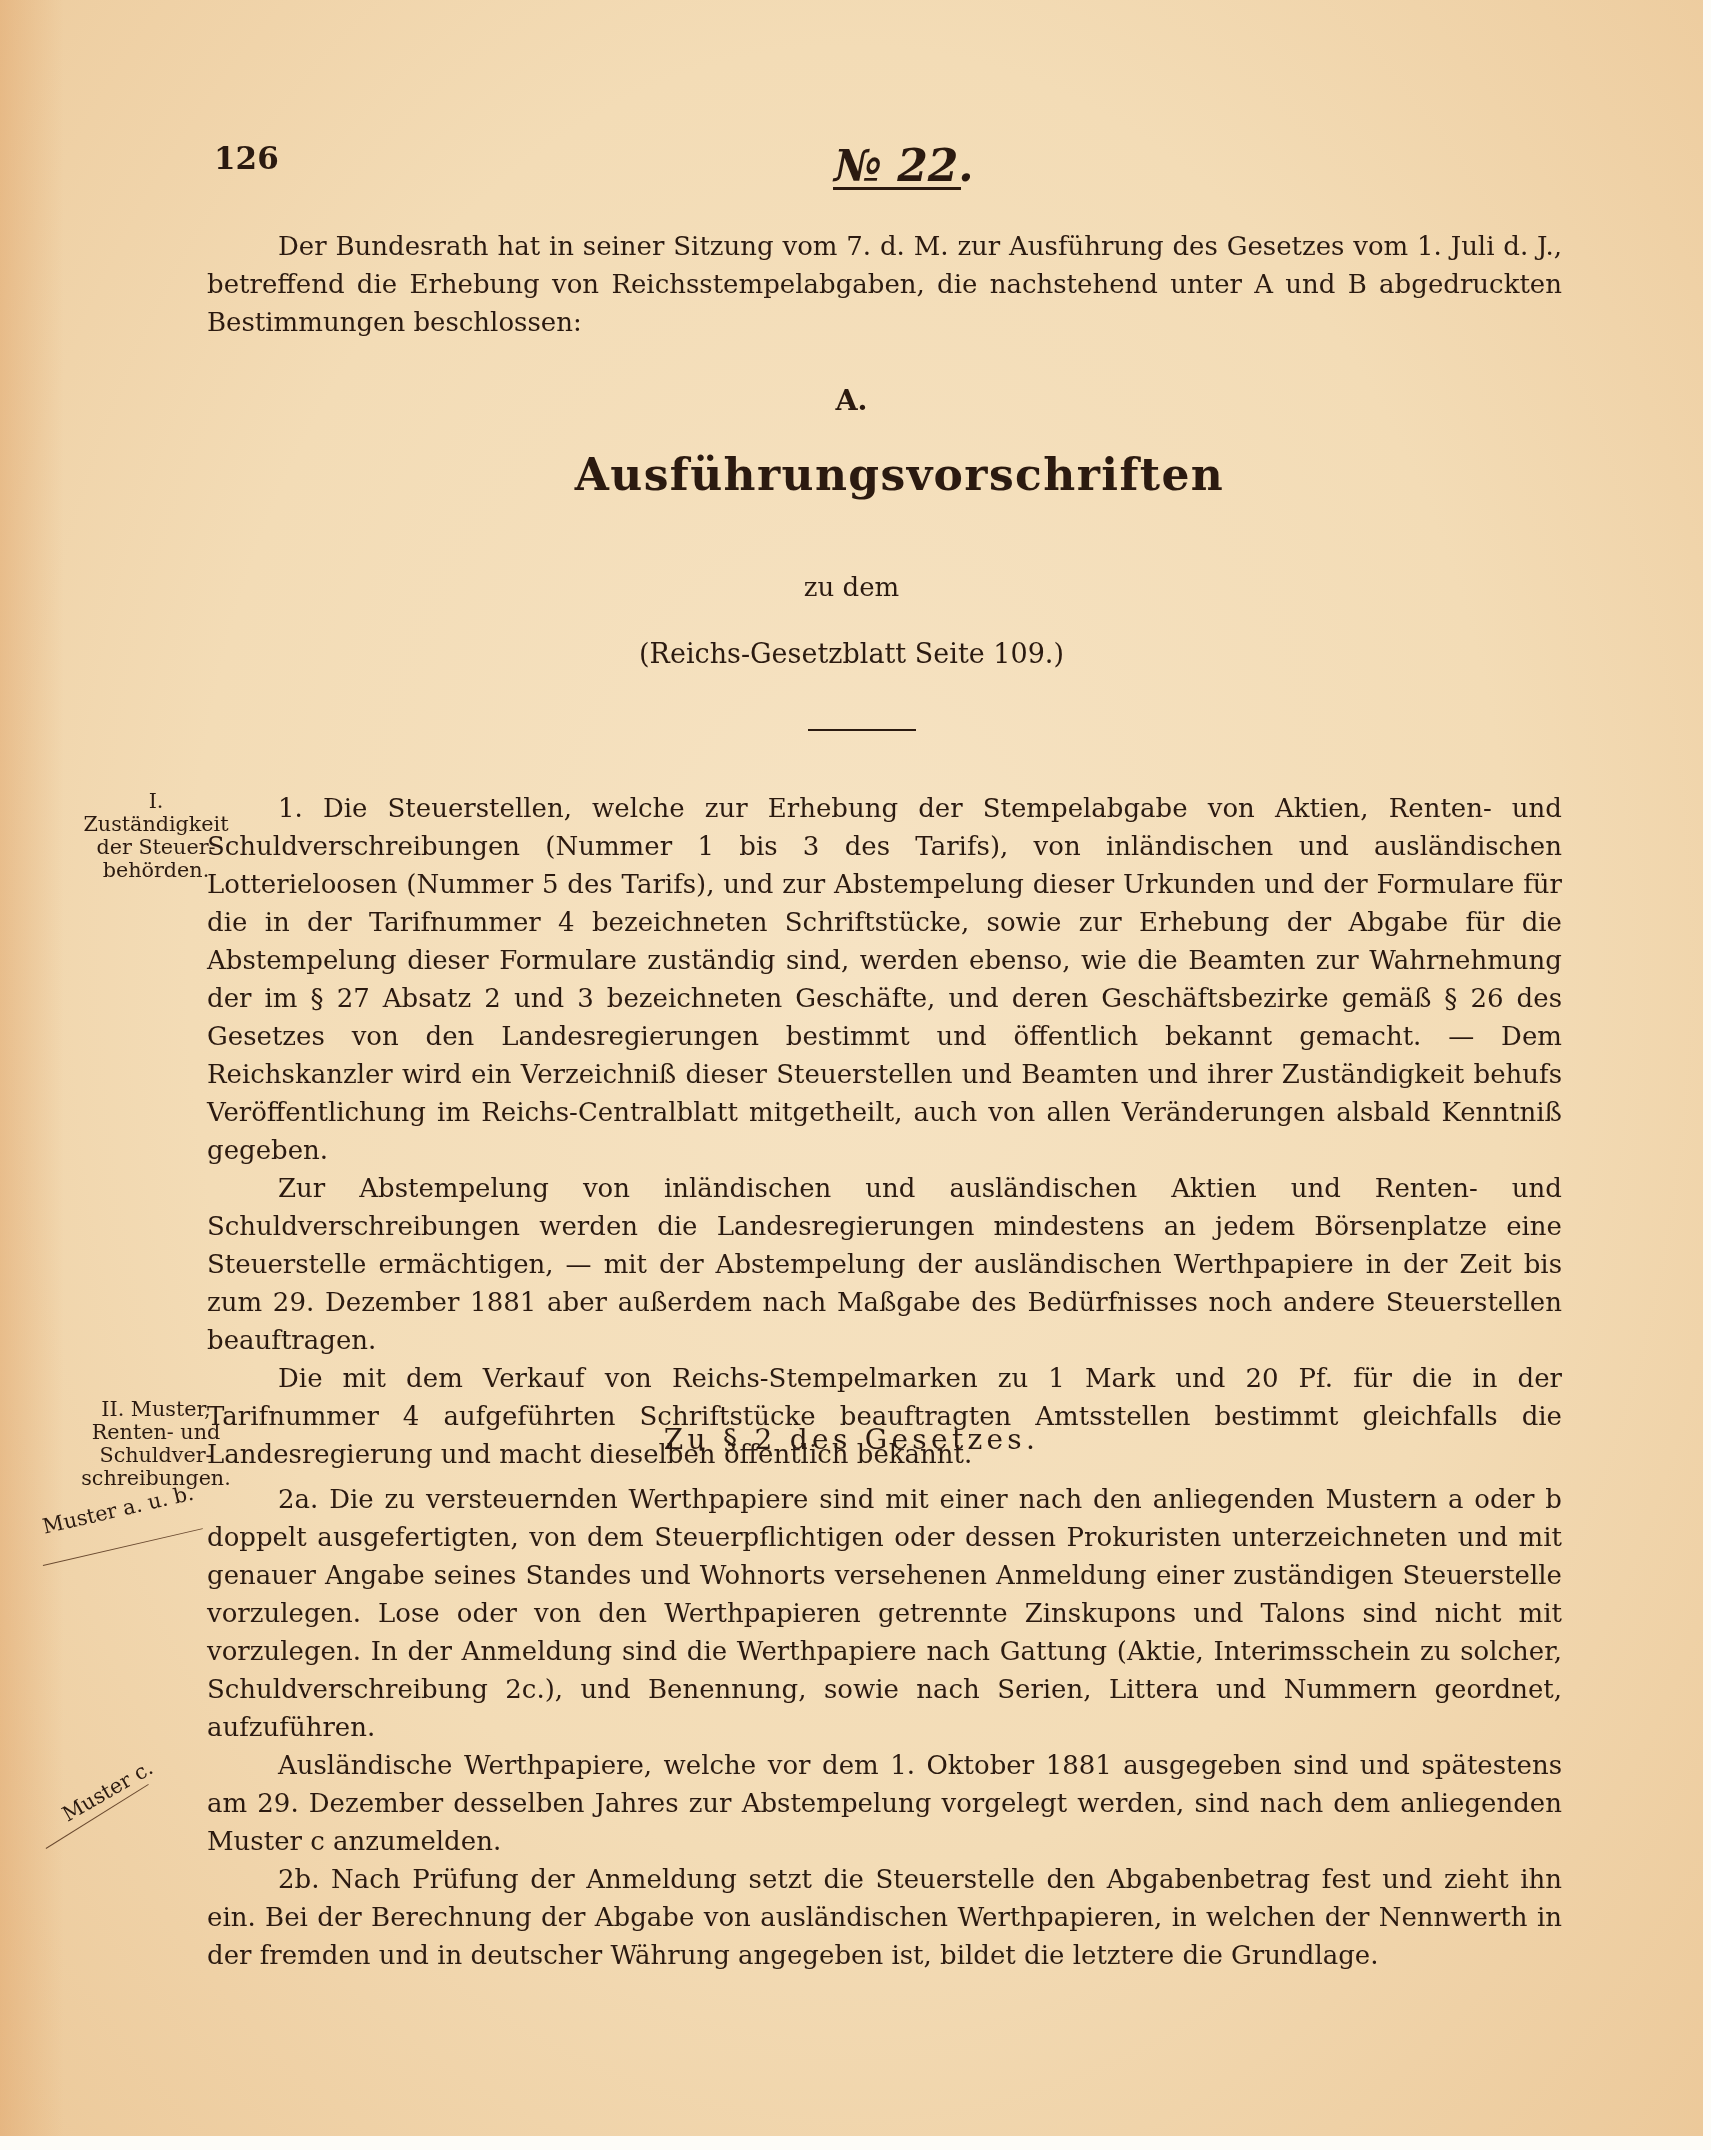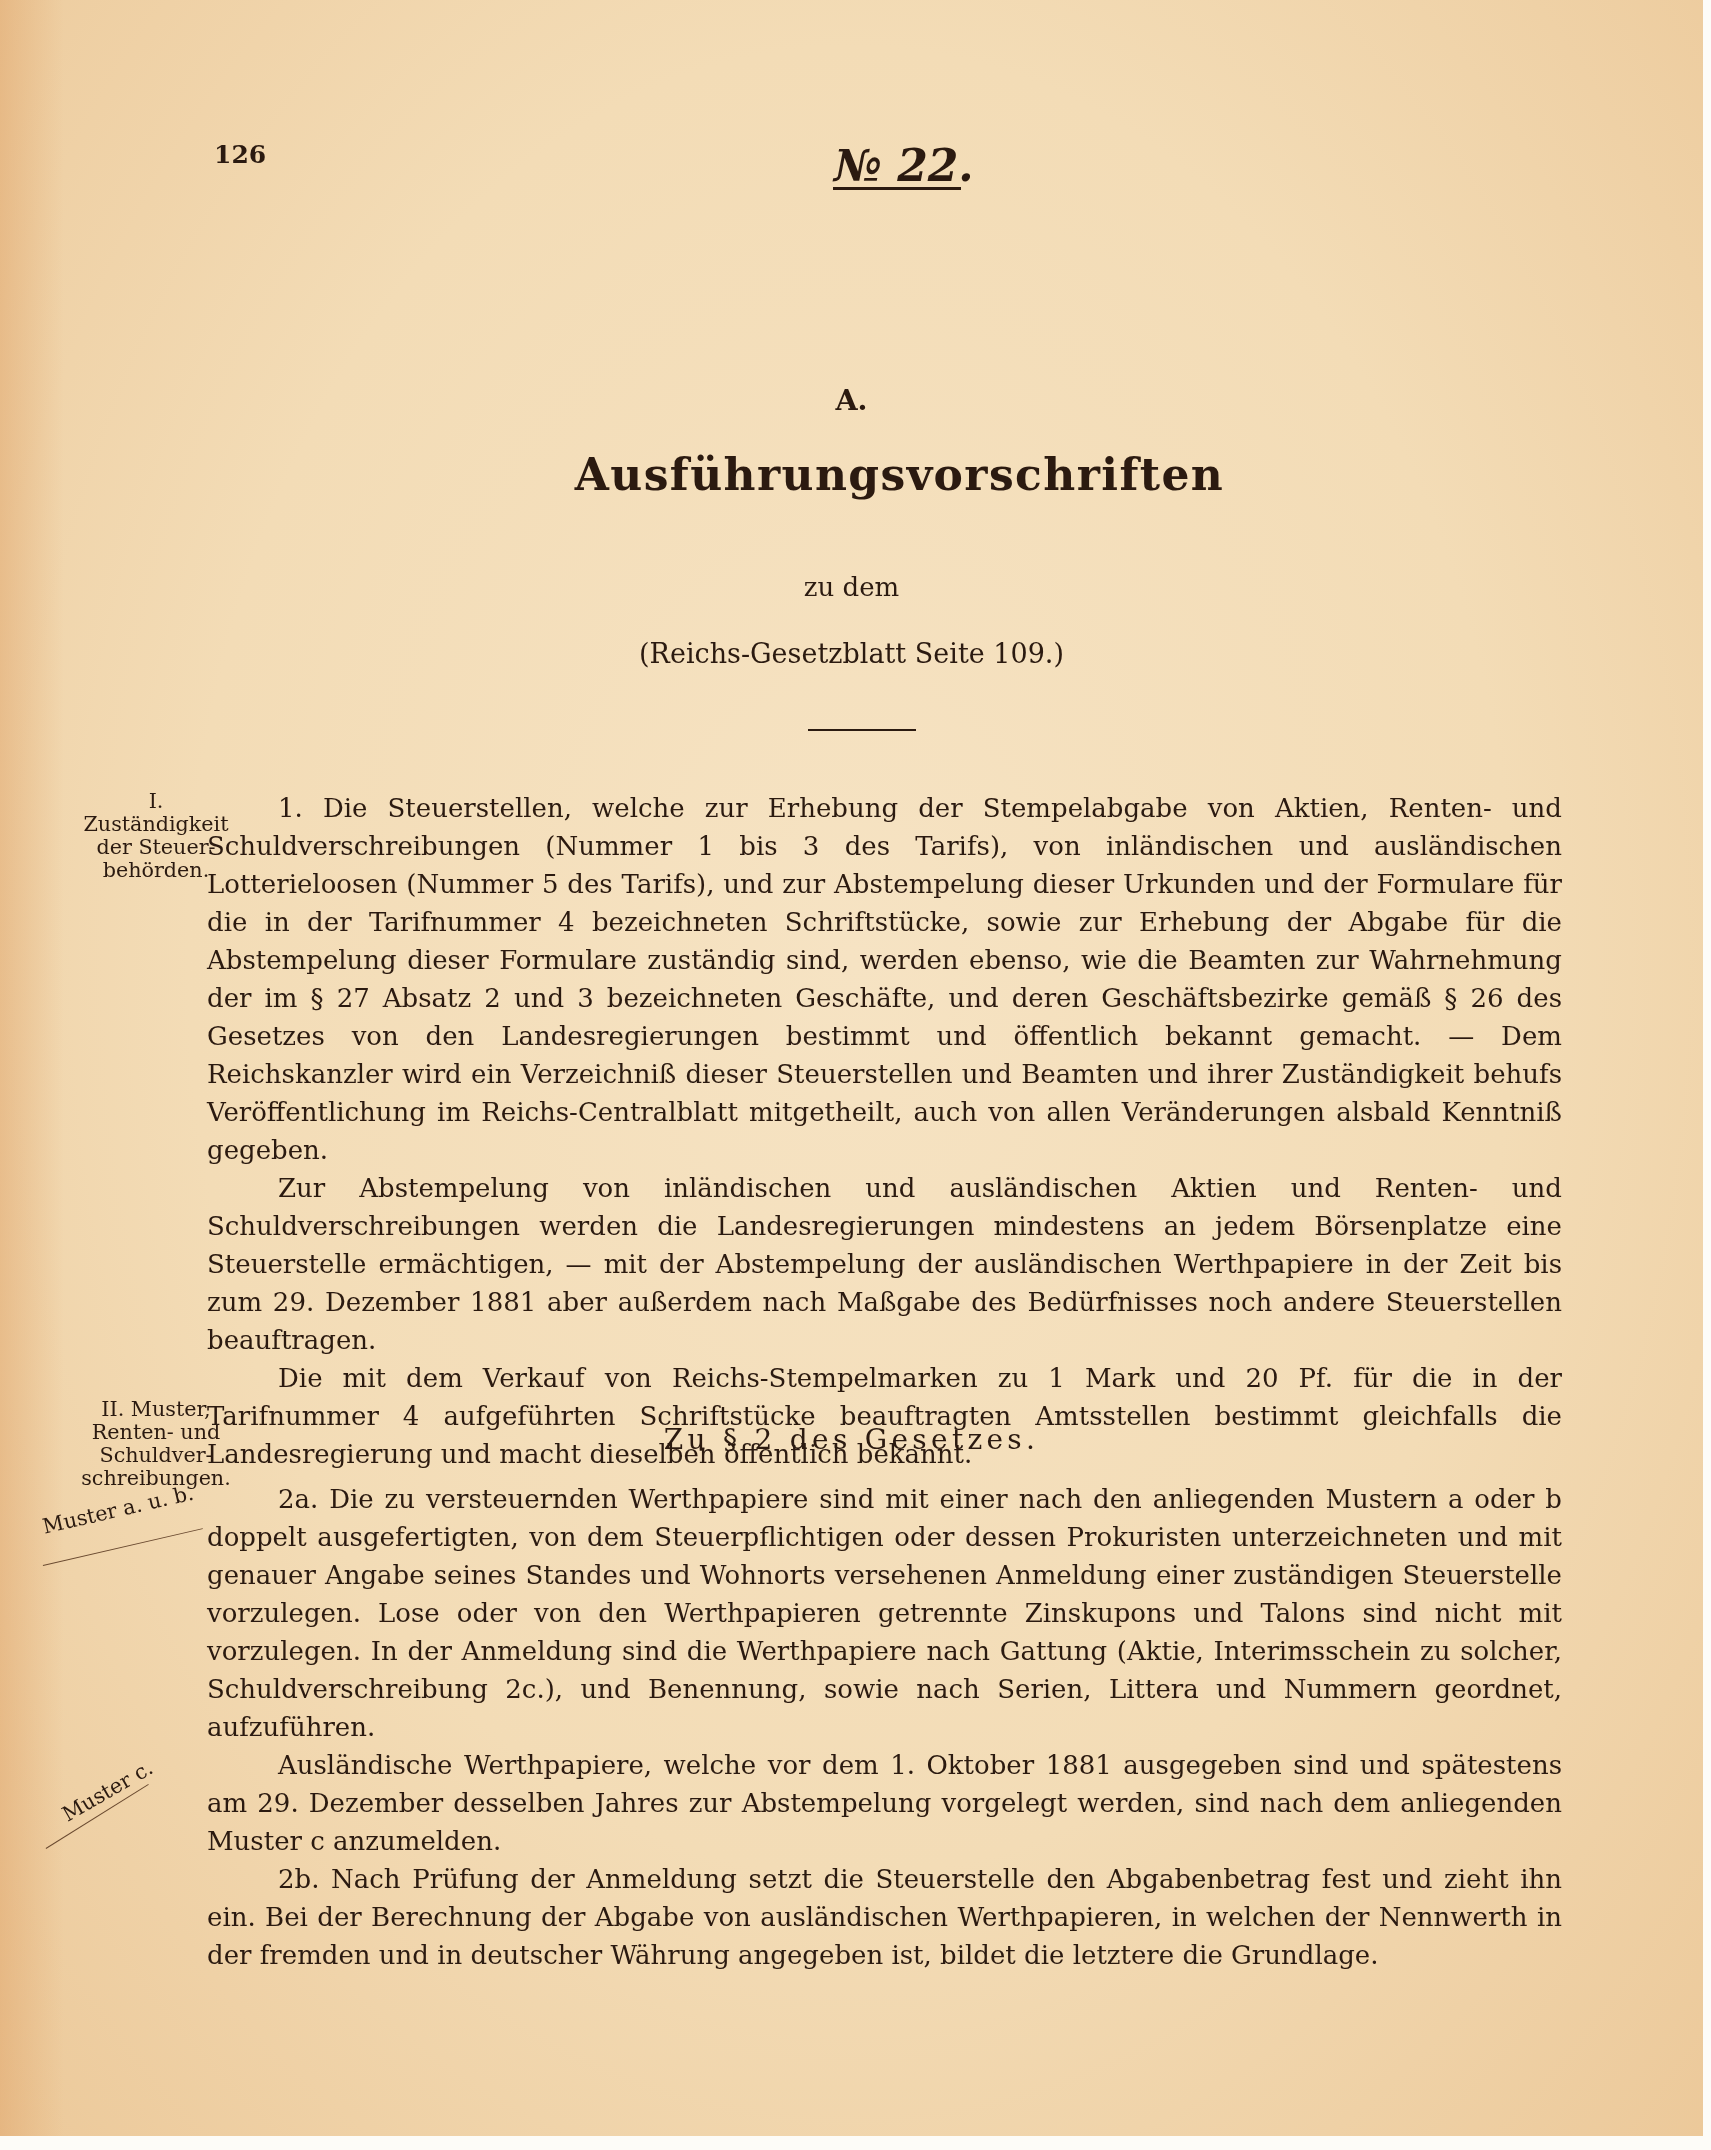--- a/index.html
+++ b/index.html
@@ -9,21 +9,21 @@
   }
   .paper {
     position: absolute; left: 0; top: 0; width: 1703px; height: 2136px;
     background: radial-gradient(ellipse at 50% 45%, #f6e3c3 0%, #f3dcb6 55%, #ecc99a 100%);
   }
   .paper::before {
     content: ""; position: absolute; left: 0; top: 0; width: 64px; height: 100%;
     background: linear-gradient(to right, rgba(222,160,100,0.45), rgba(222,160,100,0));
   }
   .abs { position: absolute; }
-  .page-number { left: 214px; top: 140px; font-size: 25px; font-weight: bold; }
+  .page-number { left: 214px; top: 140px; font-size: 31px; font-weight: bold; }
   .issue-number { left: 834px; top: 140px; font-size: 44px; font-weight: bold; font-style: italic; }
   .issue-rule { left: 833px; top: 187px; width: 128px; height: 2.9px; background: #2b1a10; }
   .body-text { font-size: 26px; line-height: 38px; text-align: justify; text-align-last: left; }
   .intro { left: 207px; top: 227px; width: 1355px; }
   .indent { text-indent: 71px; margin: 0; }
   .section-letter { left: 0; width: 1703px; top: 383px; text-align: center; font-size: 28.5px; font-weight: bold; }
   .main-title { left: 0; width: 1703px; top: 449px; text-align: center; font-size: 44px; font-weight: bold; letter-spacing: 1.4px; padding-left: 48px; }
   .zu-dem { left: 0; width: 1703px; top: 531px; text-align: center; font-size: 26px; margin-top: 41px; }
   .law-title { left: 0; width: 1703px; top: 578px; text-align: center; font-size: 37px; }
   .gazette-ref { left: 0; width: 1703px; top: 638px; text-align: center; font-size: 27px; }
@@ -42,20 +42,23 @@
 </style>
 </head>
 <body>
 
 <div class="paper">
 
   <div class="abs page-number">126</div>
   <div class="abs issue-number">№ 22.</div>
   <div class="abs issue-rule"></div>
 
+  <div class="abs body-text intro">
+    <p class="indent">Der Bundesrath hat in seiner Sitzung vom 7. d. M. zur Ausführung des Gesetzes vom 1. Juli d. J., betreffend die Erhebung von Reichsstempelabgaben, die nachstehend unter A und B abgedruckten Bestimmungen beschlossen:</p>
+  </div>
 
   <div class="abs section-letter">A.</div>
   <div class="abs main-title">Ausführungsvorschriften</div>
   <div class="abs zu-dem">zu dem</div>
   <div class="abs gazette-ref">(Reichs-Gesetzblatt Seite 109.)</div>
   <div class="abs divider"></div>
 
   <div class="abs margin-note mn1">
     <div>I. Zuständigkeit</div>
     <div>der Steuer-</div>

